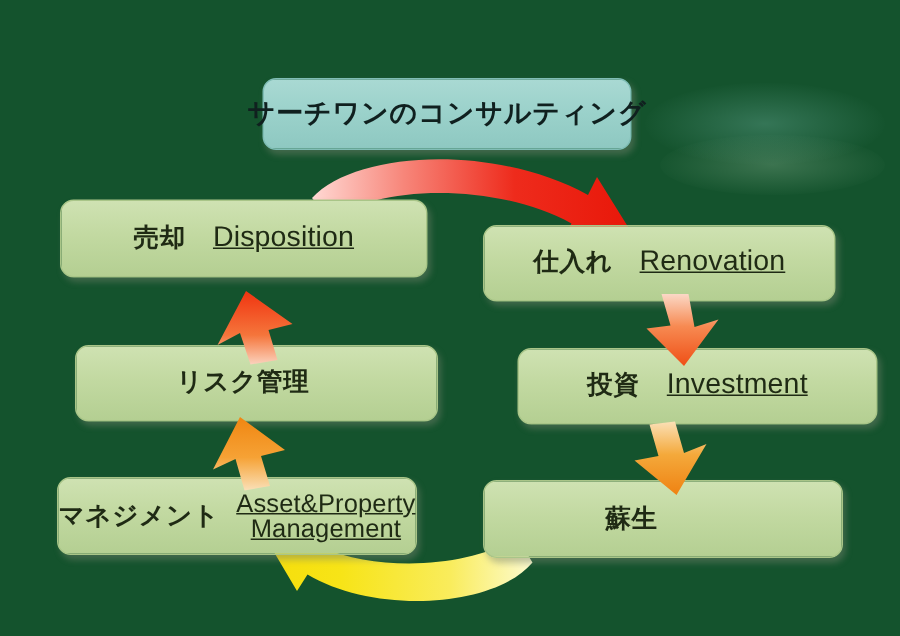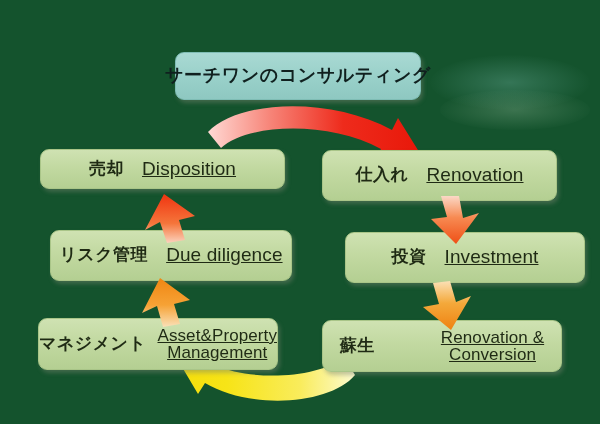--- a/index.html
+++ b/index.html
@@ -79,21 +79,21 @@
 
   .title-jp {
     font-size: 18px;
     font-weight: 700;
     letter-spacing: 0.6px;
     white-space: nowrap;
   }
 
   
   #n-consulting { left: 175px; top: 52px;  width: 246px; height: 48px; }
-  #n-disposition{ left: 40px;  top: 149px; width: 245px; height: 40px; }
+  #n-disposition{ left: 40px;  top: 133px; width: 245px; height: 52px; }
   #n-acquisition{ left: 322px; top: 150px; width: 235px; height: 51px; }
   #n-duedil     { left: 14px;  top: 230px; width: 242px; height: 51px; margin-left: 36px; }
   #n-investment { left: 345px; top: 232px; width: 240px; height: 51px; }
   #n-management { left: 38px;  top: 318px; width: 240px; height: 52px; }
   #n-renovation { left: 322px; top: 320px; width: 240px; height: 52px; gap: 24px; }
 
   .arrow-layer {
     position: absolute;
     left: 0; top: 0;
     width: 600px; height: 424px;
@@ -179,41 +179,38 @@
 
   <div class="node node-green" id="n-acquisition">
     <span class="jp">仕入れ</span>
     <span class="gap"></span>
     <span class="en">Renovation</span>
   </div>
 
   <div class="node node-green" id="n-duedil">
     <span class="jp">リスク管理</span>
     <span class="gap"></span>
-    <span class="en">Due diligence</span>
   </div>
 
   <div class="node node-green" id="n-management">
     <span class="jp">マネジメント</span>
     <span class="gap"></span>
     <span class="en en-two">Asset&amp;Property
 Management</span>
   </div>
 
   <div class="node node-green" id="n-investment">
     <span class="jp">投資</span>
     <span class="gap"></span>
     <span class="en">Investment</span>
   </div>
 
   <div class="node node-green" id="n-renovation">
     <span class="jp">蘇生</span>
     <span class="gap"></span>
-    <span class="en en-two">Renovation &amp;
-Conversion</span>
   </div>
 
   <svg class="arrow-layer" viewBox="0 0 600 424">
 
     <g>
       <path d="M 441 196
                L 459 196
                L 463 218
                L 479 213
                L 456 244

